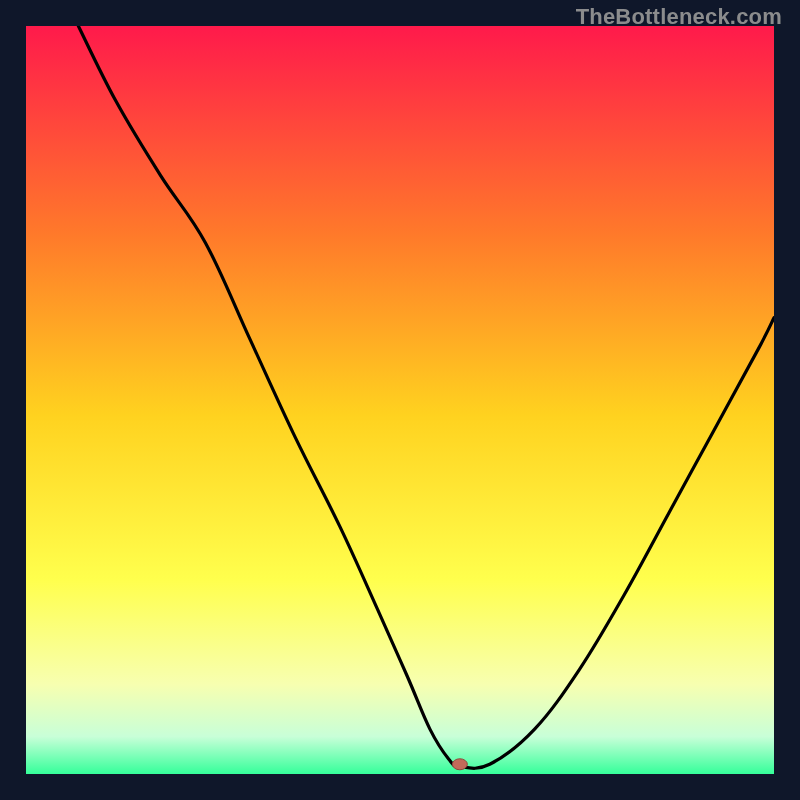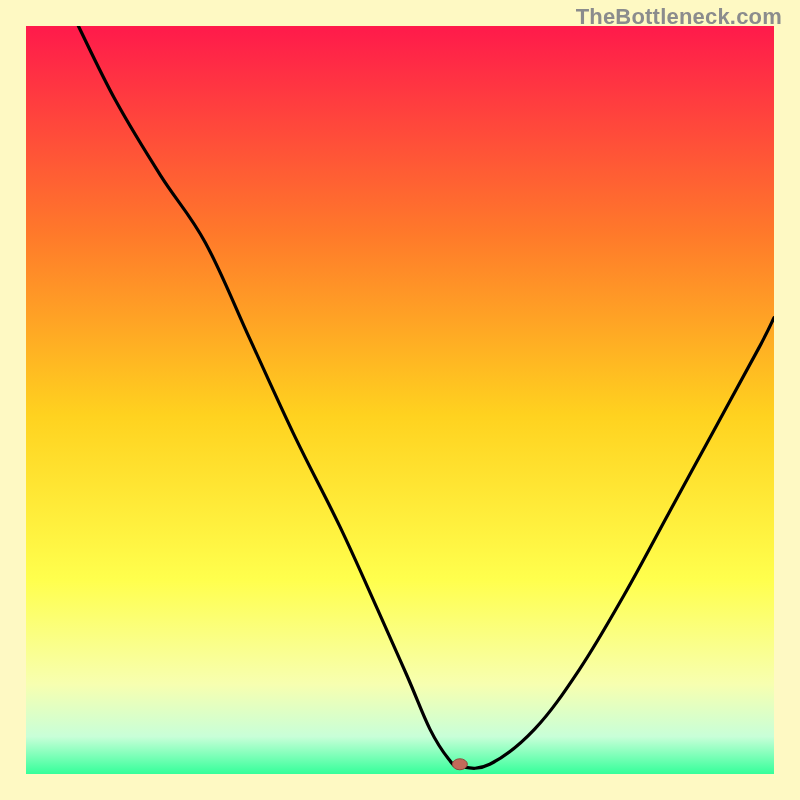--- a/index.html
+++ b/index.html
@@ -1,21 +1,21 @@
 <!DOCTYPE html>
 <html><head>
 <meta charset="utf-8">
 <style>
   * { margin: 0; padding: 0; box-sizing: border-box; }
   html, body { width: 800px; height: 800px; overflow: hidden; background: #000; }
   .frame {
     position: relative;
     width: 800px;
     height: 800px;
-    background: #fef9c3;
+    background: #0f172a;
   }
   .watermark {
     position: absolute;
     top: 4px;
     right: 18px;
     font-family: Arial, Helvetica, sans-serif;
     font-size: 22px;
     font-weight: 600;
     color: #8b8c8d;
     letter-spacing: 0.2px;

